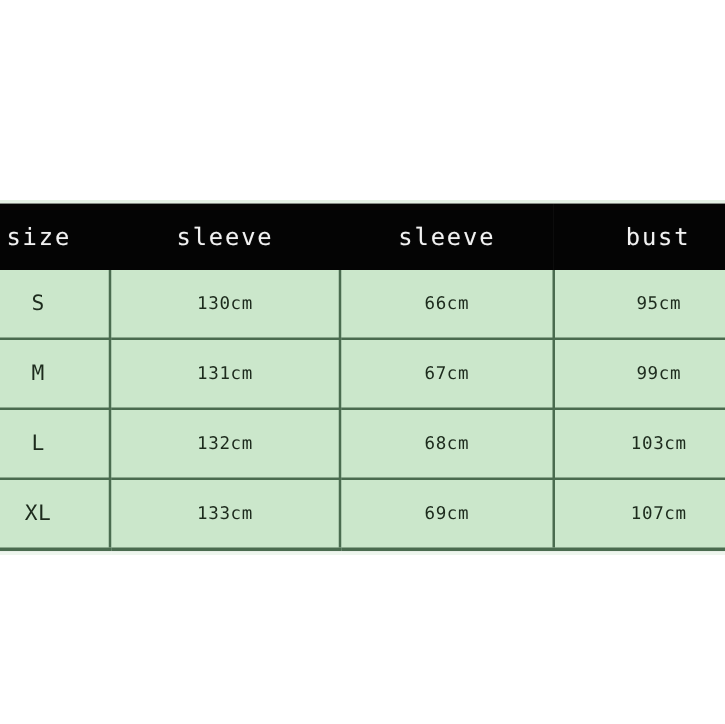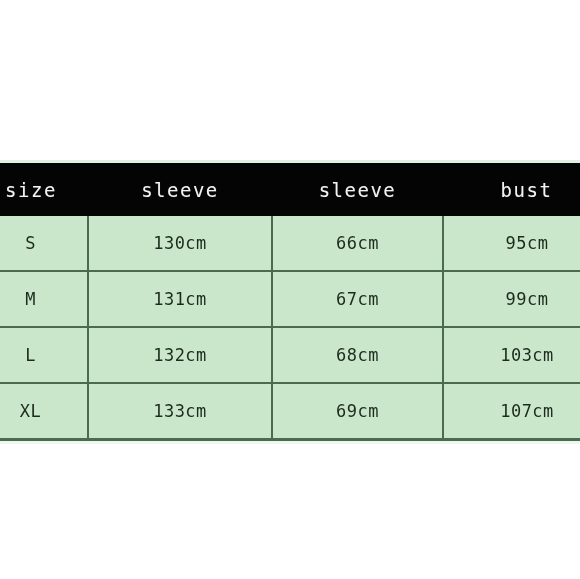--- a/index.html
+++ b/index.html
@@ -68,21 +68,21 @@
 
   tbody tr {
     background: #cbe7cb;
   }
 
   tbody td {
     height: 54px;
     padding: 0;
     text-align: center;
     vertical-align: middle;
-    font-size: 17px;
+    font-size: 14px;
     color: #1d2b1d;
     letter-spacing: 0.5px;
     border-right: 2px solid #4a6b4f;
     border-bottom: 2px solid #4a6b4f;
     background: #cbe7cb;
   }
 
   tbody td.col-size {
     font-size: 17px;
   }

